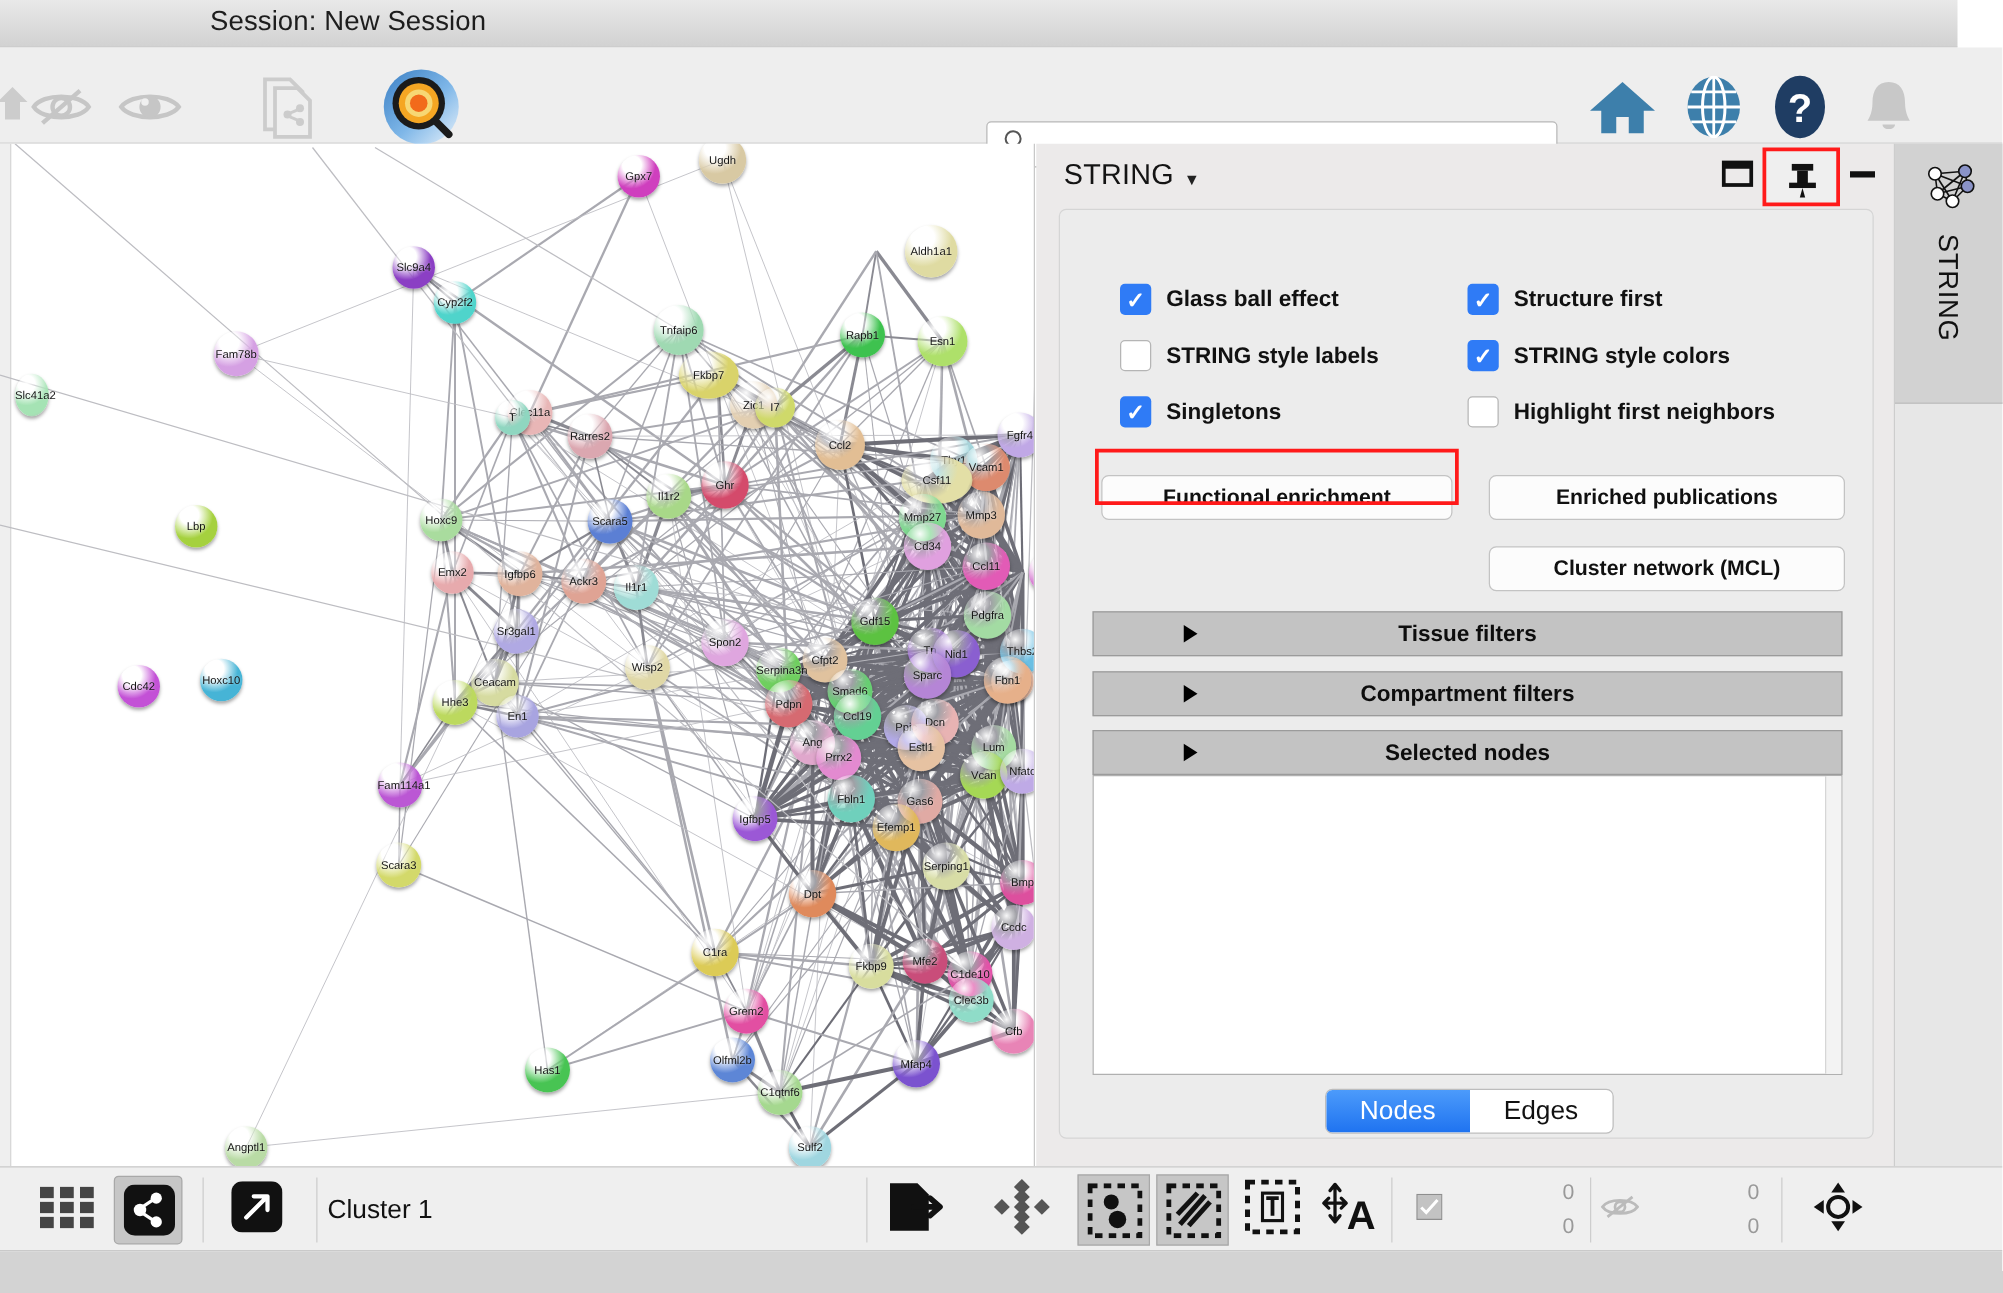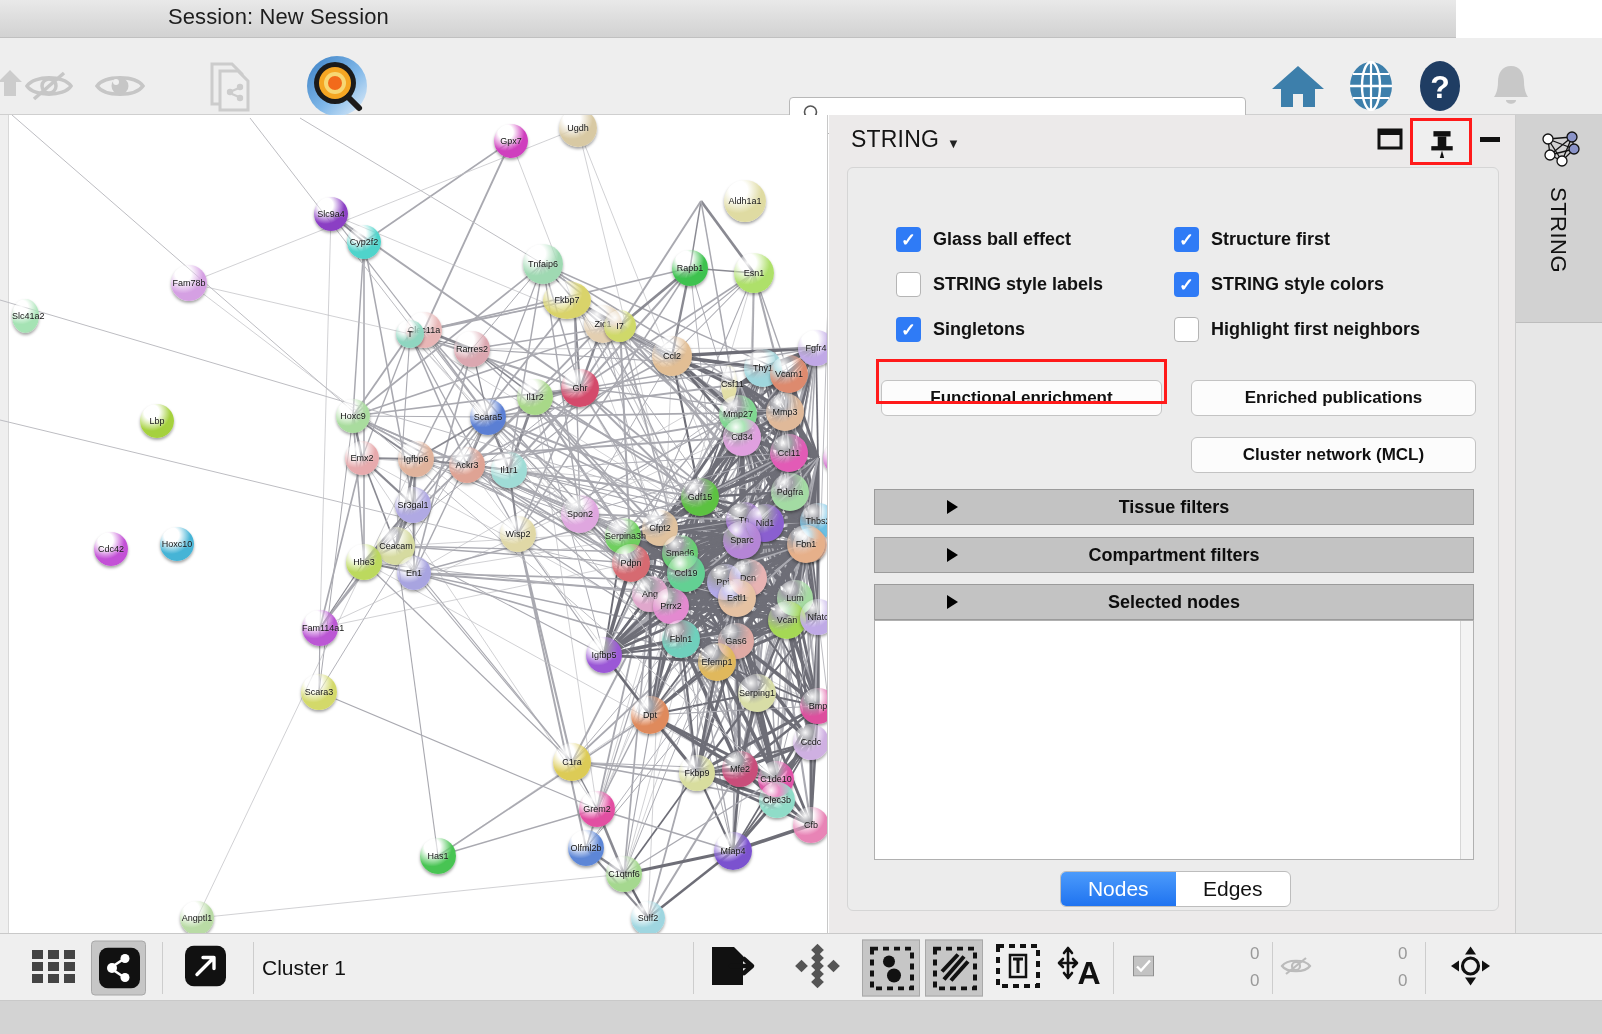--- a/index.html
+++ b/index.html
@@ -6,21 +6,21 @@
   html, body {
     width: 1602px; height: 1034px;
     font-family: "Liberation Sans", sans-serif;
     overflow: hidden;
     background: #ffffff;
   }
   #app { position: relative; width: 1602px; height: 1034px; }
 
   
   .titlebar {
-    position: absolute; left: 0; top: 0; width: 1456px; height: 38px;
+    position: absolute; left: 0; top: 0; width: 1566px; height: 38px;
     background: linear-gradient(to bottom, #e9e9e9 0%, #dcdcdc 55%, #d2d2d2 100%);
     border-bottom: 1px solid #c0c0c0;
   }
   .titlebar .title {
     position: absolute; left: 168px; top: 4px;
     font-size: 22px; color: #1d1d1d; letter-spacing: .1px;
   }
 
   
   .toolbar {
@@ -1131,21 +1131,21 @@
         </div>
         <div class="node" style="left: 798px; top: 215px; width: 36px; height: 36px; background: radial-gradient(circle at 34% 24%, rgba(255, 255, 255, 0.95) 0%, rgba(255, 255, 255, 0.35) 22%, rgb(192, 168, 230) 55%, rgb(192, 168, 230) 78%, rgba(0, 0, 0, 0.28) 100%); box-shadow: rgba(0, 0, 0, 0.35) 0px 2px 3px;">
           <span class="lbl">Fgfr4</span>
         </div>
         <div class="node" style="left: 744px; top: 234px; width: 38px; height: 38px; background: radial-gradient(circle at 34% 24%, rgba(255, 255, 255, 0.95) 0%, rgba(255, 255, 255, 0.35) 22%, rgb(159, 214, 221) 55%, rgb(159, 214, 221) 78%, rgba(0, 0, 0, 0.28) 100%); box-shadow: rgba(0, 0, 0, 0.35) 0px 2px 3px;">
           <span class="lbl">Thy1</span>
         </div>
         <div class="node" style="left: 770px; top: 240px; width: 38px; height: 38px; background: radial-gradient(circle at 34% 24%, rgba(255, 255, 255, 0.95) 0%, rgba(255, 255, 255, 0.35) 22%, rgb(221, 138, 110) 55%, rgb(221, 138, 110) 78%, rgba(0, 0, 0, 0.28) 100%); box-shadow: rgba(0, 0, 0, 0.35) 0px 2px 3px;">
           <span class="lbl">Vcam1</span>
         </div>
-        <div class="node" style="left: 721px; top: 250px; width: 16px; height: 38px; background: radial-gradient(circle at 34% 24%, rgba(255, 255, 255, 0.95) 0%, rgba(255, 255, 255, 0.35) 22%, rgb(227, 223, 166) 55%, rgb(227, 223, 166) 78%, rgba(0, 0, 0, 0.28) 100%); box-shadow: rgba(0, 0, 0, 0.35) 0px 2px 3px;">
+        <div class="node" style="left: 721px; top: 250px; width: 57px; height: 38px; background: radial-gradient(circle at 34% 24%, rgba(255, 255, 255, 0.95) 0%, rgba(255, 255, 255, 0.35) 22%, rgb(227, 223, 166) 55%, rgb(227, 223, 166) 78%, rgba(0, 0, 0, 0.28) 100%); box-shadow: rgba(0, 0, 0, 0.35) 0px 2px 3px;">
           <span class="lbl">Csf11</span>
         </div>
         <div class="node" style="left: 561px; top: 254px; width: 38px; height: 38px; background: radial-gradient(circle at 34% 24%, rgba(255, 255, 255, 0.95) 0%, rgba(255, 255, 255, 0.35) 22%, rgb(212, 74, 107) 55%, rgb(212, 74, 107) 78%, rgba(0, 0, 0, 0.28) 100%); box-shadow: rgba(0, 0, 0, 0.35) 0px 2px 3px;">
           <span class="lbl">Ghr</span>
         </div>
         <div class="node" style="left: 517px; top: 264px; width: 36px; height: 36px; background: radial-gradient(circle at 34% 24%, rgba(255, 255, 255, 0.95) 0%, rgba(255, 255, 255, 0.35) 22%, rgb(168, 216, 136) 55%, rgb(168, 216, 136) 78%, rgba(0, 0, 0, 0.28) 100%); box-shadow: rgba(0, 0, 0, 0.35) 0px 2px 3px;">
           <span class="lbl">Il1r2</span>
         </div>
         <div class="node" style="left: 336px; top: 284px; width: 34px; height: 34px; background: radial-gradient(circle at 34% 24%, rgba(255, 255, 255, 0.95) 0%, rgba(255, 255, 255, 0.35) 22%, rgb(169, 220, 158) 55%, rgb(169, 220, 158) 78%, rgba(0, 0, 0, 0.28) 100%); box-shadow: rgba(0, 0, 0, 0.35) 0px 2px 3px;">
           <span class="lbl">Hoxc9</span>

